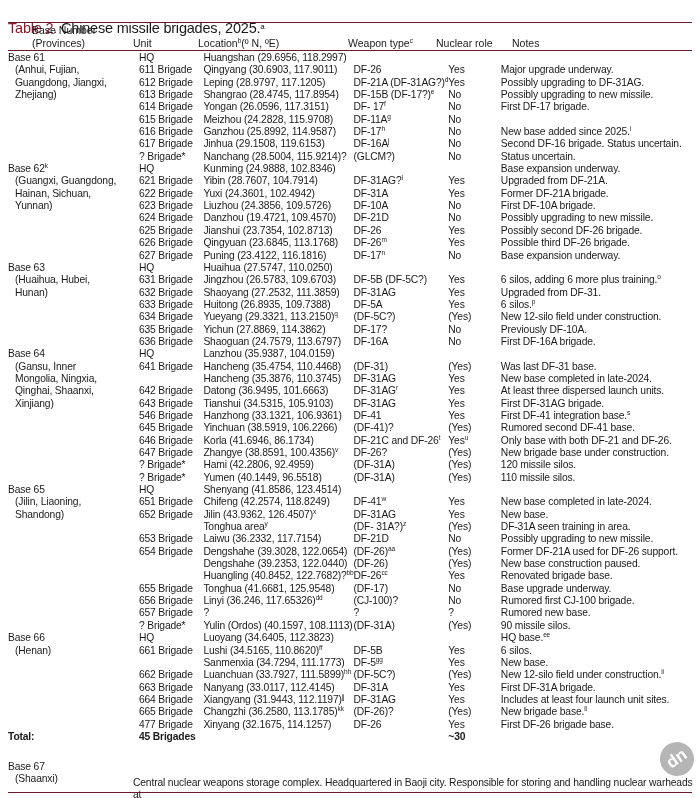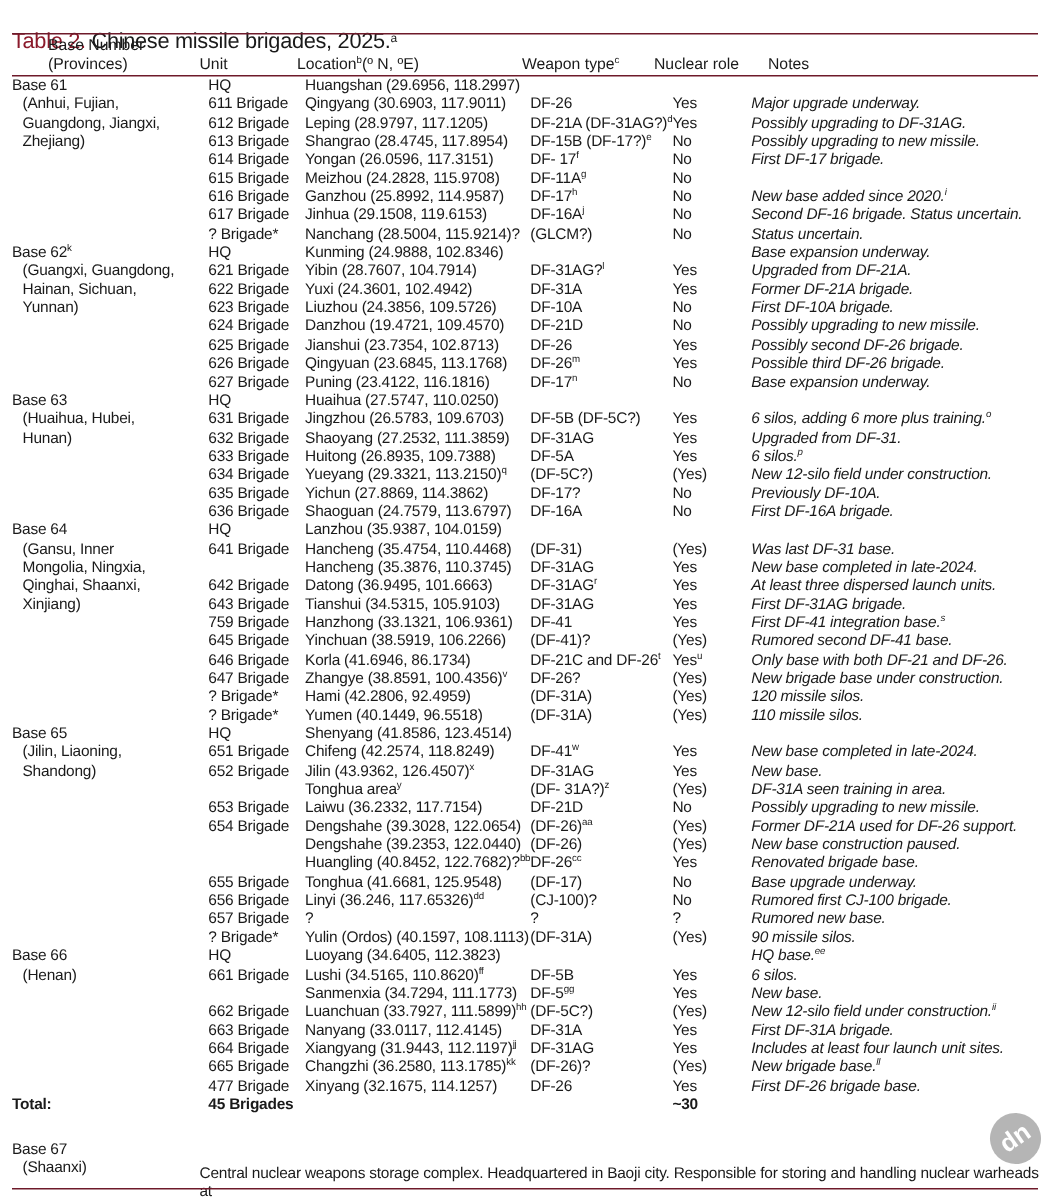--- a/index.html
+++ b/index.html
@@ -12,21 +12,21 @@
   .rule-head { position: absolute; left: 8px; right: 8px; top: 50px; height: 0; border-top: 1px solid #6e1a2a; }
   .rule-bottom { position: absolute; left: 8px; right: 8px; top: 792px; height: 0; border-top: 1.5px solid #6e1a2a; }
   .hdr { position: absolute; top: 24px; font-size: 10.5px; line-height: 12.5px; color: #1a1a1a; }
   table.body { position: absolute; left: 8px; top: 52px; border-collapse: collapse; font-size: 10.3px; letter-spacing: -0.15px; }
   table.body td { padding: 0; height: 12.35px; line-height: 12.35px; white-space: nowrap; vertical-align: top; }
   td.c0 { width: 125px; }
   td.c1 { width: 65px; margin-top: 11px; }
   td.c2 { width: 150px; }
   td.c3 { width: 94px; }
   td.c4 { width: 54px; }
-  td.c5 { width: 200px; font-style: italic; }
+  td.c5 { width: 200px; }
   .indent { padding-left: 7px !important; }
   sup { font-size: 6.5px; line-height: 0; vertical-align: 4px; }
   .bold { font-weight: bold; margin-top: 23px; }
   .foot { position: absolute; left: 8px; top: 761px; font-size: 10.3px; line-height: 12.4px; letter-spacing: -0.15px; }
   .foot .fl { position: absolute; left: 0; width: 125px; }
   .foot .fr { position: absolute; left: 125px; width: 560px; margin-top: 16px; }
   .foot .fr .l2 { padding-left: 10px; }
   .watermark { position: absolute; left: 660px; top: 742px; width: 34px; height: 34px; border-radius: 50%;
                background: #a9a9a9; color: #fff; font-size: 17px; font-weight: bold; text-align: center;
                line-height: 34px; transform: rotate(-35deg); opacity: 0.85; }
@@ -103,21 +103,21 @@
     <td class="c3"><span>DF-11A</span><sup>g</sup></td>
     <td class="c4"><span>No</span><sup></sup></td>
     <td class="c5"><span></span><sup></sup></td>
   </tr>
       <tr>
     <td class="c0"><span></span><sup></sup></td>
     <td class="c1"><span>616 Brigade</span></td>
     <td class="c2"><span>Ganzhou (25.8992, 114.9587)</span><sup></sup></td>
     <td class="c3"><span>DF-17</span><sup>h</sup></td>
     <td class="c4"><span>No</span><sup></sup></td>
-    <td class="c5"><span>New base added since 2020.</span><sup>i</sup></td>
+    <td class="c5"><span>New base added since 2025.</span><sup>i</sup></td>
   </tr>
       <tr>
     <td class="c0"><span></span><sup></sup></td>
     <td class="c1"><span>617 Brigade</span></td>
     <td class="c2"><span>Jinhua (29.1508, 119.6153)</span><sup></sup></td>
     <td class="c3"><span>DF-16A</span><sup>j</sup></td>
     <td class="c4"><span>No</span><sup></sup></td>
     <td class="c5"><span>Second DF-16 brigade. Status uncertain.</span><sup></sup></td>
   </tr>
       <tr>
@@ -283,21 +283,21 @@
       <tr>
     <td class="c0 indent"><span>Xinjiang)</span><sup></sup></td>
     <td class="c1"><span>643 Brigade</span></td>
     <td class="c2"><span>Tianshui (34.5315, 105.9103)</span><sup></sup></td>
     <td class="c3"><span>DF-31AG</span><sup></sup></td>
     <td class="c4"><span>Yes</span><sup></sup></td>
     <td class="c5"><span>First DF-31AG brigade.</span><sup></sup></td>
   </tr>
       <tr>
     <td class="c0"><span></span><sup></sup></td>
-    <td class="c1"><span>759 Brigade</span></td>
+    <td class="c1"><span>546 Brigade</span></td>
     <td class="c2"><span>Hanzhong (33.1321, 106.9361)</span><sup></sup></td>
     <td class="c3"><span>DF-41</span><sup></sup></td>
     <td class="c4"><span>Yes</span><sup></sup></td>
     <td class="c5"><span>First DF-41 integration base.</span><sup>s</sup></td>
   </tr>
       <tr>
     <td class="c0"><span></span><sup></sup></td>
     <td class="c1"><span>645 Brigade</span></td>
     <td class="c2"><span>Yinchuan (38.5919, 106.2266)</span><sup></sup></td>
     <td class="c3"><span>(DF-41)?</span><sup></sup></td>

